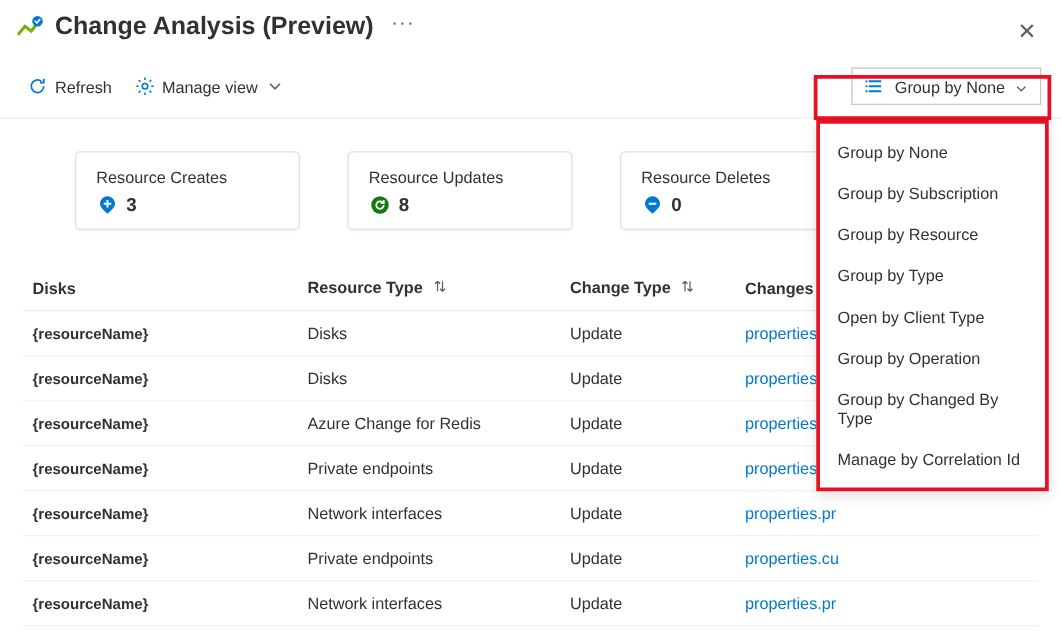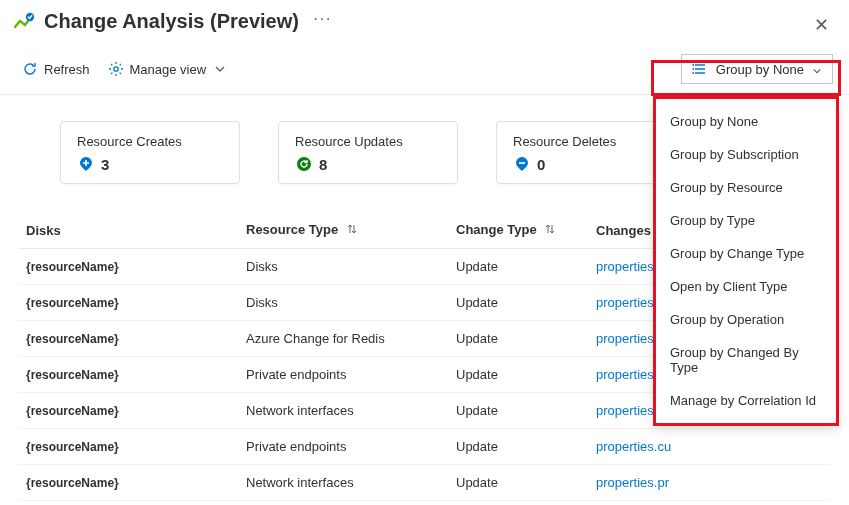--- a/index.html
+++ b/index.html
@@ -201,18 +201,17 @@
         <td class="link">properties.pr</td>
       </tr>
     </tbody>
 </table>
 
 <div class="dropdown" id="dd">
     <div class="dd-item">Group by None</div>
     <div class="dd-item">Group by Subscription</div>
     <div class="dd-item">Group by Resource</div>
     <div class="dd-item">Group by Type</div>
-    <div class="dd-item">Group by Change Type</div>
     <div class="dd-item">Open by Client Type</div>
     <div class="dd-item">Group by Operation</div>
     <div class="dd-item">Group by Changed By Type</div>
     <div class="dd-item">Manage by Correlation Id</div>
   </div>
 
 </body></html>

